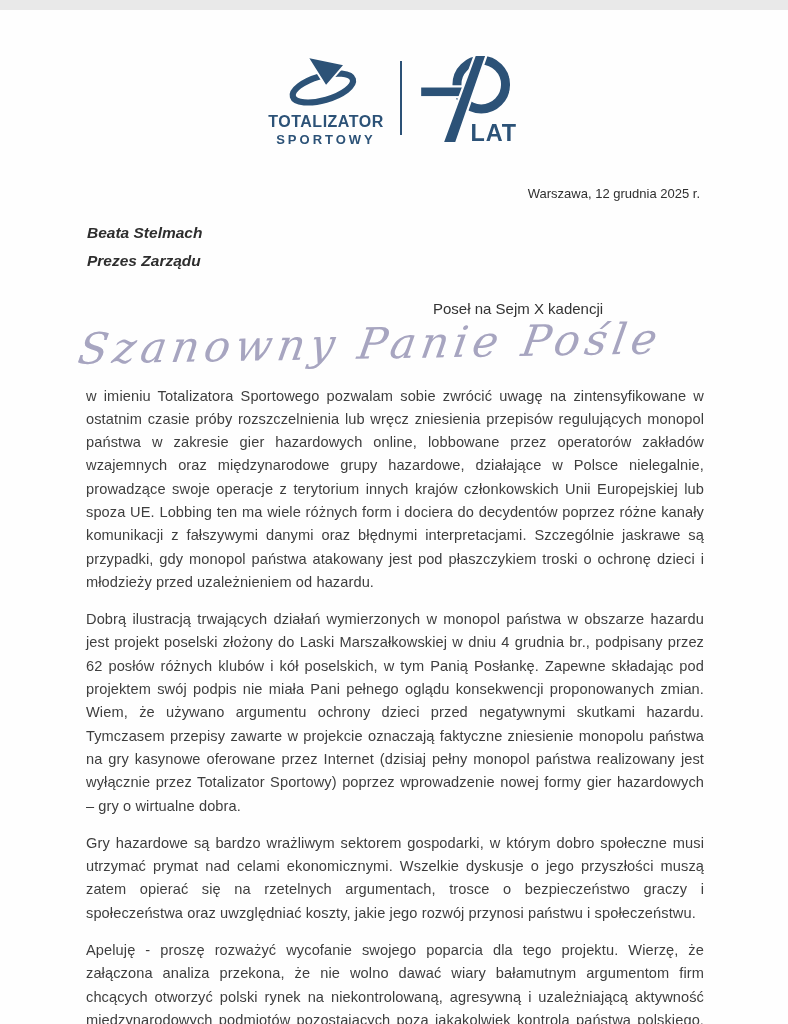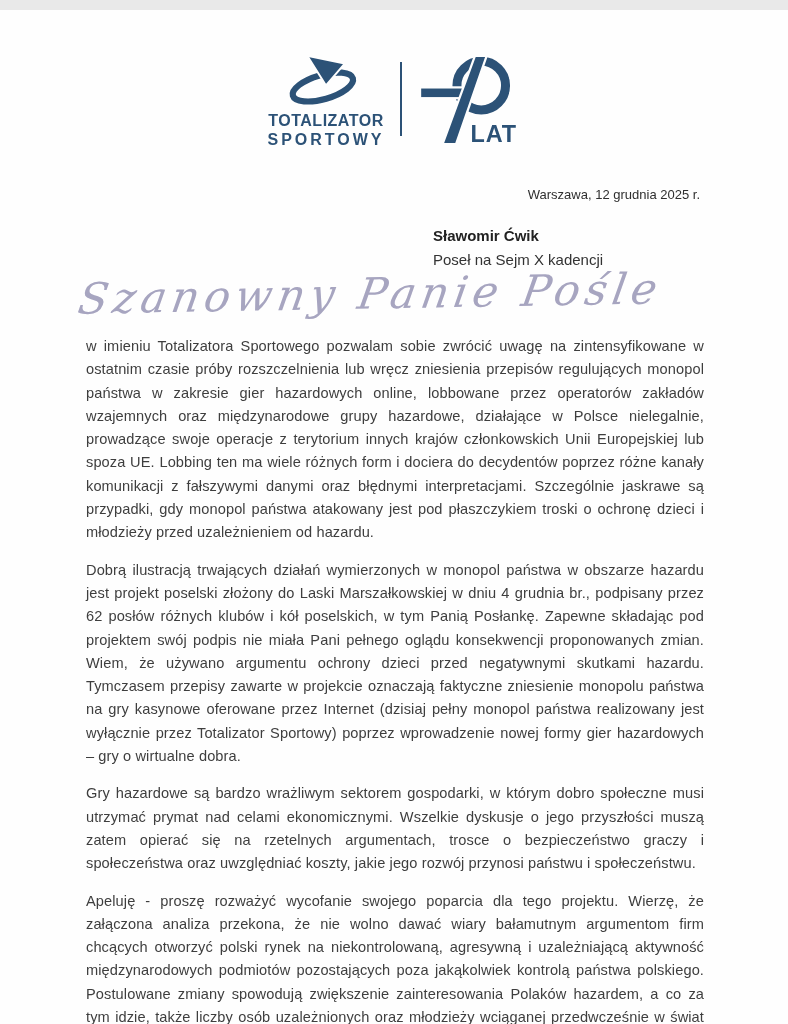--- a/index.html
+++ b/index.html
@@ -21,21 +21,21 @@
     align-items:center;
   }
   .logo-left{
     display:flex;flex-direction:column;align-items:center;
     width:120px;
   }
   .logo-left .wordmark1{
     font-size:16px;font-weight:bold;color:#2c5277;letter-spacing:.5px;margin-top:2px;
   }
   .logo-left .wordmark2{
-    font-size:16px;font-weight:bold;color:#2c5277;letter-spacing:3px;margin-top:1px;text-align:right;
+    font-size:13px;font-weight:bold;color:#2c5277;letter-spacing:3px;margin-top:1px;text-align:right;
   }
   .logo-divider{
     width:2px;height:74px;background:#2c5277;margin:0 16px 6px 14px;
   }
   
   .date-row{
     margin-top:38px;
     text-align:right;
     padding-right:88px;
     font-size:13px;
@@ -112,23 +112,26 @@
         <circle cx="70" cy="34" r="27" fill="none" stroke="#2c5277" stroke-width="10"></circle>
         <rect x="2" y="36" width="60" height="12" fill="#2c5277" stroke="#fefefe" stroke-width="2.5"></rect>
         <polygon points="63,1 76,1 42,99 27,99" fill="#2c5277" stroke="#fefefe" stroke-width="2.5"></polygon>
         <text x="58" y="97" font-family="Liberation Sans, sans-serif" font-size="26" font-weight="bold" fill="#2c5277" letter-spacing="1">LAT</text>
       </svg>
     </div>
   </div>
 
   <div class="date-row">Warszawa, 12 grudnia 2025 r.</div>
 
+  <div class="sender">
+    <div>Beata Stelmach</div>
+    <div>Prezes Zarządu</div>
+  </div>
 
   <div class="recipient">
-    <div class="r-name">Sławomir Ćwik</div>
     <div>Poseł na Sejm X kadencji</div>
   </div>
 
   <div class="handwriting">Szanowny Panie Pośle</div>
 
   <div class="letter-body">
     <p>w imieniu Totalizatora Sportowego pozwalam sobie zwrócić uwagę na zintensyfikowane w ostatnim czasie próby rozszczelnienia lub wręcz zniesienia przepisów regulujących monopol państwa w zakresie gier hazardowych online, lobbowane przez operatorów zakładów wzajemnych oraz międzynarodowe grupy hazardowe, działające w Polsce nielegalnie, prowadzące swoje operacje z terytorium innych krajów członkowskich Unii Europejskiej lub spoza UE. Lobbing ten ma wiele różnych form i dociera do decydentów poprzez różne kanały komunikacji z fałszywymi danymi oraz błędnymi interpretacjami. Szczególnie jaskrawe są przypadki, gdy monopol państwa atakowany jest pod płaszczykiem troski o ochronę dzieci i młodzieży przed uzależnieniem od hazardu.</p>
     <p>Dobrą ilustracją trwających działań wymierzonych w monopol państwa w obszarze hazardu jest projekt poselski złożony do Laski Marszałkowskiej w dniu 4 grudnia br., podpisany przez 62 posłów różnych klubów i kół poselskich, w tym Panią Posłankę. Zapewne składając pod projektem swój podpis nie miała Pani pełnego oglądu konsekwencji proponowanych zmian. Wiem, że używano argumentu ochrony dzieci przed negatywnymi skutkami hazardu. Tymczasem przepisy zawarte w projekcie oznaczają faktyczne zniesienie monopolu państwa na gry kasynowe oferowane przez Internet (dzisiaj pełny monopol państwa realizowany jest wyłącznie przez Totalizator Sportowy) poprzez wprowadzenie nowej formy gier hazardowych – gry o wirtualne dobra.</p>
     <p>Gry hazardowe są bardzo wrażliwym sektorem gospodarki, w którym dobro społeczne musi utrzymać prymat nad celami ekonomicznymi. Wszelkie dyskusje o jego przyszłości muszą zatem opierać się na rzetelnych argumentach, trosce o bezpieczeństwo graczy i społeczeństwa oraz uwzględniać koszty, jakie jego rozwój przynosi państwu i społeczeństwu.</p>
     <p>Apeluję - proszę rozważyć wycofanie swojego poparcia dla tego projektu. Wierzę, że załączona analiza przekona, że nie wolno dawać wiary bałamutnym argumentom firm chcących otworzyć polski rynek na niekontrolowaną, agresywną i uzależniającą aktywność międzynarodowych podmiotów pozostających poza jakąkolwiek kontrolą państwa polskiego. Postulowane zmiany spowodują zwiększenie zainteresowania Polaków hazardem, a co za tym idzie, także liczby osób uzależnionych oraz młodzieży wciąganej przedwcześnie w świat gier, w których na końcu są pieniądze.</p>

